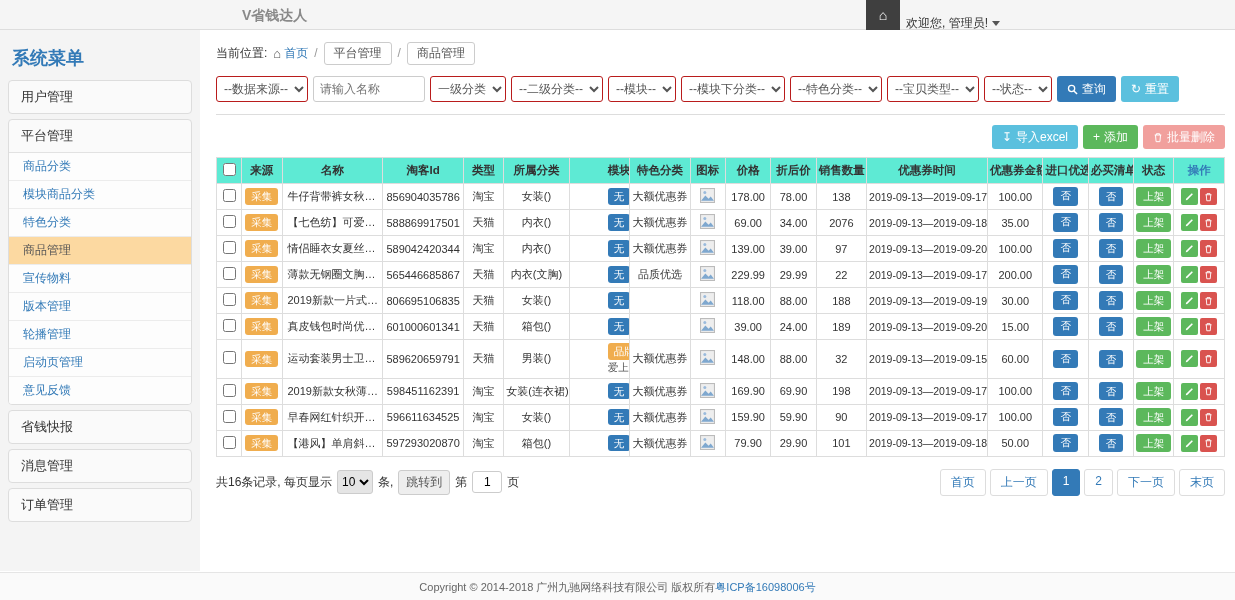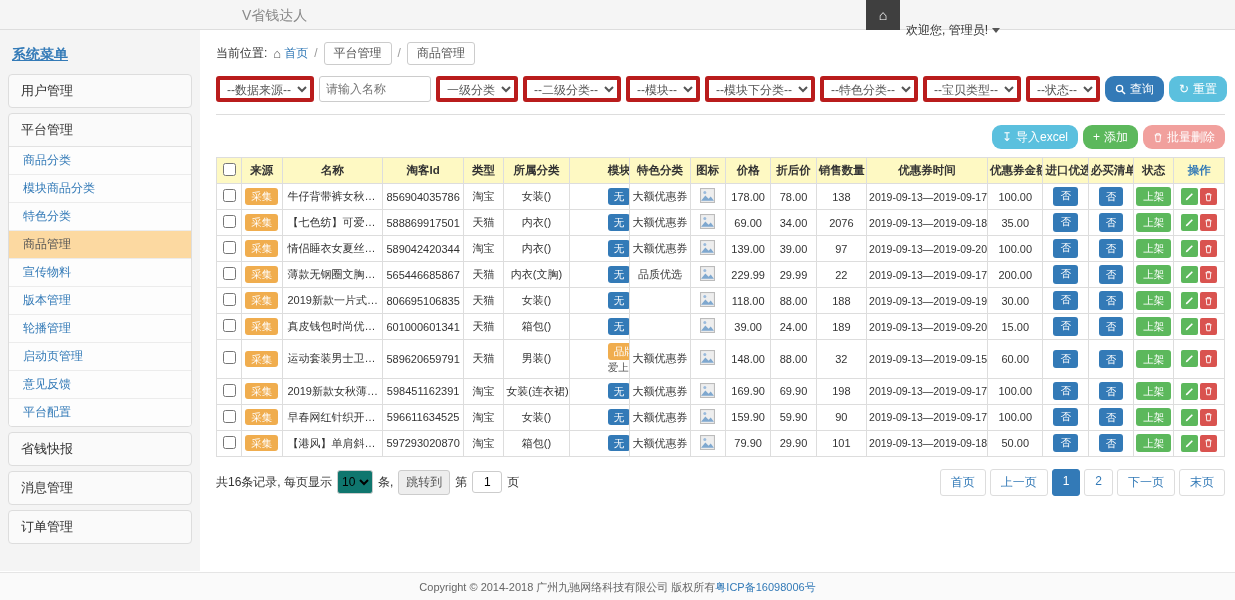--- a/index.html
+++ b/index.html
@@ -1,70 +1,70 @@
 <!DOCTYPE html>
 <html><head>
 <meta charset="utf-8">
 <style>
   * { box-sizing: border-box; margin: 0; padding: 0; }
   html,body { width:1235px; height:600px; overflow:hidden; background:#fff;
     font-family:"Liberation Sans","DejaVu Sans",sans-serif; font-size:12px; color:#333; }
 
   
   .topbar { position:relative; height:30px; background:#f5f5f5; border-bottom:1px solid #ddd; }
-  .brand { position:absolute; left:242px; top:7px; font-size:14px; font-weight:normal; color:#8a8a8a; }
+  .brand { position:absolute; left:242px; top:7px; font-size:14px; font-weight:bold; color:#8a8a8a; }
   .home-btn { position:absolute; left:866px; top:0; width:34px; height:30px; background:#3f3f3f;
     color:#fff; display:flex; align-items:center; justify-content:center; cursor:pointer; font-size:14px; }
-  .welcome { position:absolute; left:906px; top:15px; height:30px; line-height:30px; color:#333; cursor:pointer; }
+  .welcome { position:absolute; left:906px; top:8px; height:30px; line-height:30px; color:#333; cursor:pointer; }
   .caret { display:inline-block; width:0; height:0; margin-left:4px; vertical-align:middle;
     border-left:4px solid transparent; border-right:4px solid transparent; border-top:5px solid #555; }
 
   
   .wrapper { display:flex; height:541px; }
   .sidebar { width:200px; background:#f4f4f4; padding:8px 8px 0 8px; overflow:hidden; }
   .main { flex:1; padding:10px 10px 0 16px; overflow:hidden; }
 
   
-  .sidebar-title { color:#337ab7; font-size:14px; font-weight:bold; padding:8px 4px 10px 4px;text-decoration:underline; }
+  .sidebar-title { color:#337ab7; font-size:18px; font-weight:bold; padding:8px 4px 10px 4px; }
   .menu-group { border:1px solid #ddd; border-radius:4px; background:#fafafa; margin-bottom:5px; overflow:hidden; }
   .menu-heading { padding:7px 12px; font-size:13px; color:#333; cursor:pointer; }
   .submenu { border-top:1px solid #e2e2e2; background:#fdfdfd; }
   .submenu-item { padding:5px 14px; font-size:12px; color:#337ab7; cursor:pointer; border-top:1px solid #ececec; }
   .submenu-item:first-child { border-top:none; }
   .submenu-item.active { background:#fcd9a1; color:#555; }
 
   
   .breadcrumb { display:flex; align-items:center; gap:6px; margin-bottom:10px; height:26px; }
   .bc-label { color:#333; }
   .bc-home { color:#337ab7; cursor:pointer; display:inline-flex; align-items:center; gap:3px; }
   .bc-home-icon { color:#555; font-size:13px; }
   .bc-sep { color:#999; }
   .bc-chip { border:1px solid #ccc; border-radius:3px; padding:2px 9px; background:#fff; color:#555; cursor:pointer; }
 
   
   .filter-bar { display:flex; align-items:center; gap:5px; margin-bottom:12px; flex-wrap:nowrap; }
-  .filter-select { height:26px; border:4px solid #b91c1c; border-radius:3px; background:#fff; font-size:12px; color:#555; padding:2px 3px; }
+  .filter-select { height:26px; border:1px solid #b91c1c; border-radius:3px; background:#fff; font-size:12px; color:#555; padding:2px 3px; }
   .filter-input { height:26px; width:112px; border:1px solid #ccc; border-radius:3px; padding:2px 6px; font-size:12px; color:#555; }
   .btn { display:inline-flex; align-items:center; gap:4px; height:26px; padding:0 10px; border:none;
-    border-radius:9px; color:#fff; font-size:12px; cursor:pointer; white-space:nowrap; }
+    border-radius:3px; color:#fff; font-size:12px; cursor:pointer; white-space:nowrap; }
   .btn-blue { background:#337ab7; }
   .btn-cyan { background:#5bc0de; }
   .btn-green { background:#5cb85c; }
   .btn-softred { background:#f1a09d; }
 
   
   .content-panel { border-top:1px solid #ddd; padding-top:10px; }
   .toolbar { display:flex; justify-content:flex-end; gap:5px; margin-bottom:8px; }
   .toolbar .btn { height:24px; font-size:12px; }
 
   
   table { width:100%; border-collapse:collapse; table-layout:fixed; margin-bottom:12px; }
   th,td { border:1px solid #ddd; text-align:center; padding:3px 2px; font-size:11px; height:26px;
     overflow:hidden; white-space:nowrap; }
-  th { font-weight:bold; font-size:11.5px; color:#333; background:#fef9c3; }
+  th { font-weight:bold; font-size:11.5px; color:#333; background:#5eead4; }
   th.op-col { color:#337ab7; }
   td.name-cell { text-align:left; padding-left:5px; text-overflow:ellipsis; }
   td.time-cell { font-size:10.5px; }
   th:nth-child(1),td:nth-child(1){width:2.5%;}
   th:nth-child(2),td:nth-child(2){width:4%;}
   th:nth-child(3),td:nth-child(3){width:10%;}
   th:nth-child(4),td:nth-child(4){width:8%;}
   th:nth-child(5),td:nth-child(5){width:4%;margin-left:17px;}
   th:nth-child(6),td:nth-child(6){width:6.5%;}
   th:nth-child(7),td:nth-child(7){width:6%;padding-left:38px;}
@@ -88,21 +88,21 @@
   .module-text { font-size:10.5px; color:#555; margin-top:1px; }
   .thumb { display:inline-block; vertical-align:middle; }
   .op-btn { display:inline-flex; align-items:center; justify-content:center; width:17px; height:17px;
     border-radius:2px; margin:0 1px; cursor:pointer; vertical-align:middle; }
   .op-edit { background:#5cb85c; }
   .op-del { background:#d9534f; }
 
   
   .pager-row { display:flex; justify-content:space-between; align-items:center; margin-bottom:10px; }
   .pager-left { display:flex; align-items:center; gap:5px; color:#333; }
-  .page-size-select { height:24px; border:1px solid #ccc; border-radius:3px; background:#0f766e; font-size:12px; }
+  .page-size-select { height:24px; border:1px solid #ccc; border-radius:3px; background:#e5e5e5; font-size:12px; }
   .jump-btn { border:1px solid #ccc; background:#eee; padding:3px 7px; border-radius:3px; cursor:pointer; color:#555; }
   .jump-input { width:30px; height:22px; border:1px solid #ccc; border-radius:3px; text-align:center; font-size:12px; }
   .pager-right { display:flex; gap:4px; }
   .page-btn { border:1px solid #ddd; border-radius:3px; padding:4px 10px; color:#337ab7; background:#fff; cursor:pointer; }
   .page-btn.active { background:#337ab7; border-color:#337ab7; color:#fff; }
 
   
   .footer { position:absolute; left:0; bottom:0; width:1235px; height:28px; background:#fafafa;
     border-top:1px solid #e5e5e5; text-align:center; line-height:28px; font-size:11px; color:#666; }
   .footer a { color:#337ab7; text-decoration:none; }
@@ -135,21 +135,20 @@
           <div class="submenu">
             <div class="submenu-item">商品分类</div>
             <div class="submenu-item">模块商品分类</div>
             <div class="submenu-item">特色分类</div>
             <div class="submenu-item active">商品管理</div>
             <div class="submenu-item">宣传物料</div>
             <div class="submenu-item">版本管理</div>
             <div class="submenu-item">轮播管理</div>
             <div class="submenu-item">启动页管理</div>
             <div class="submenu-item">意见反馈</div>
-            <div class="submenu-item">平台配置</div>
           </div>
         </div>
         <div class="menu-group">
           <div class="menu-heading">省钱快报</div>
         </div>
         <div class="menu-group">
           <div class="menu-heading">消息管理</div>
         </div>
         <div class="menu-group">
           <div class="menu-heading">订单管理</div>

